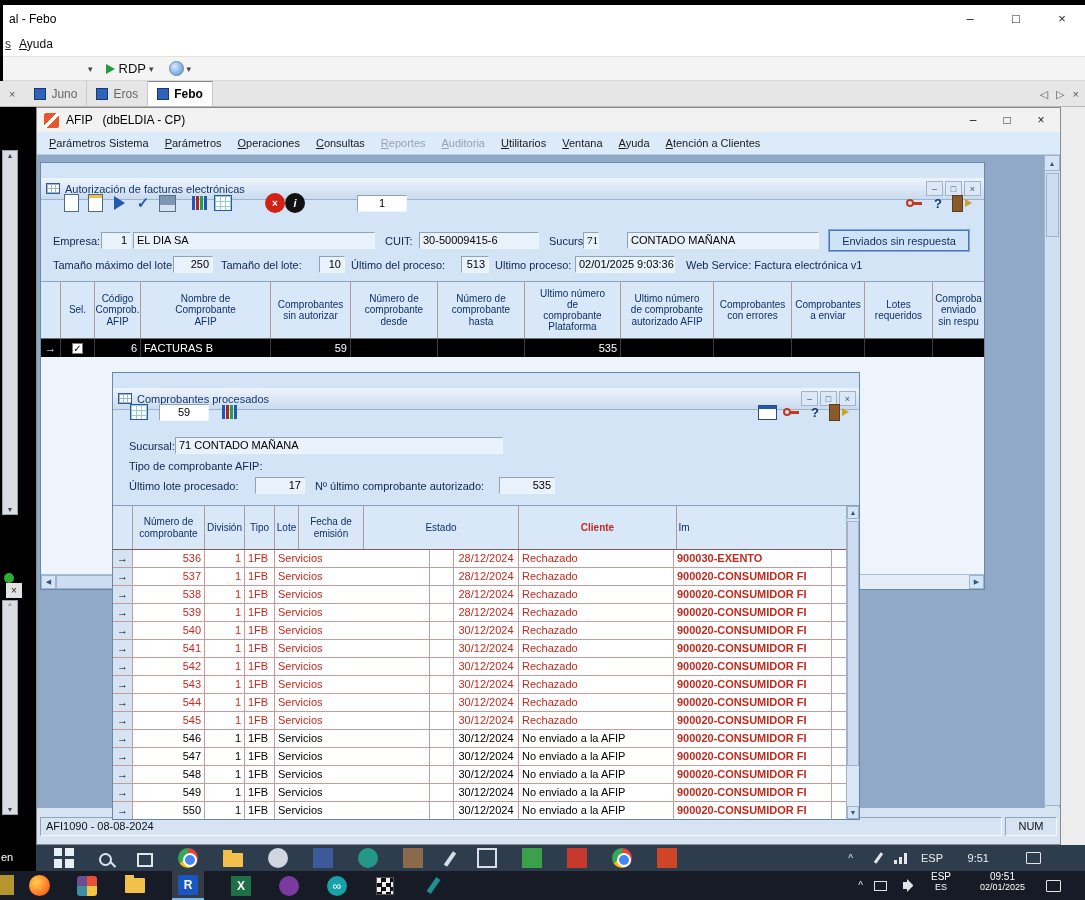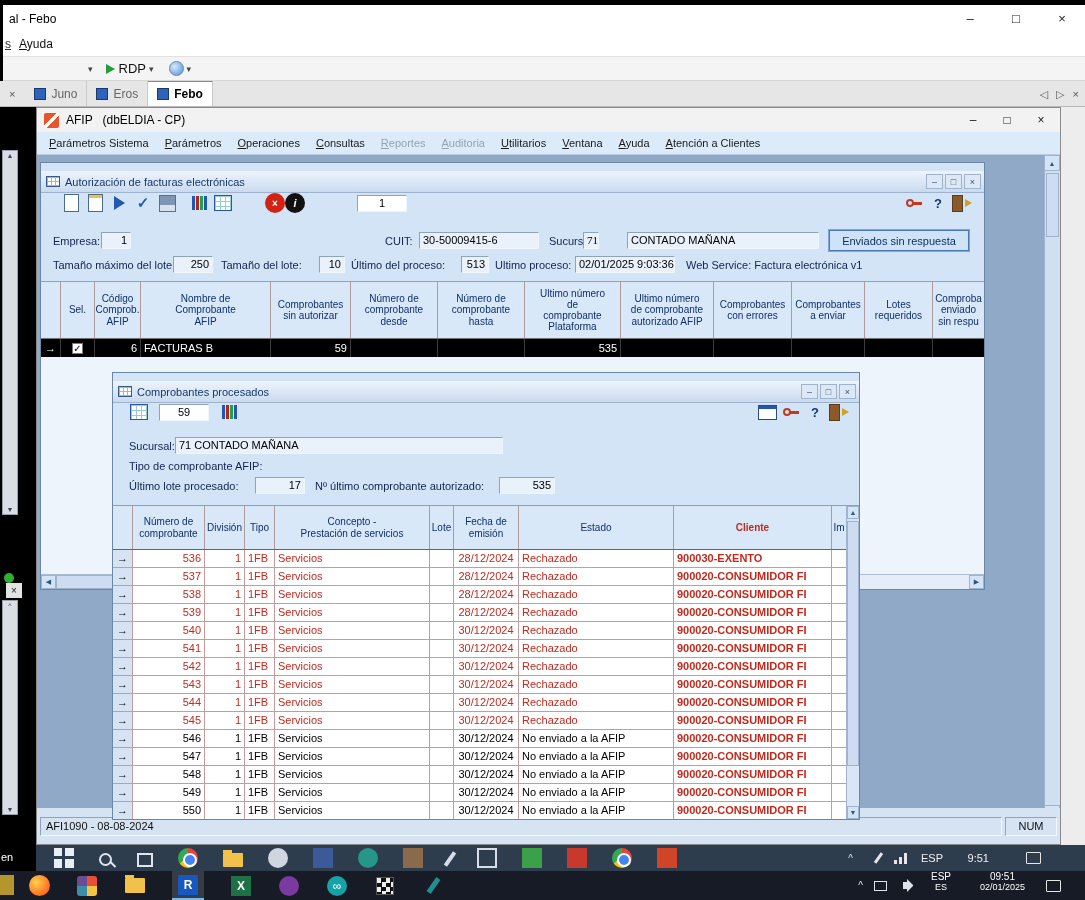--- a/index.html
+++ b/index.html
@@ -57,21 +57,21 @@
 .sbtn { background:#d2e4f6; border:1px solid #9fb4cc; color:#34567c; display:flex; align-items:center; justify-content:center; font-size:7px; }
 #mdi-vscroll .sbtn { width:16px; height:16px; position:absolute; left:-1px; }
 #mdi-vscroll .sbtn.top { top:0; } #mdi-vscroll .sbtn.bot { bottom:0; }
 #mdi-vscroll .vthumb { position:absolute; left:1px; top:18px; width:13px; height:64px; background:#cddcf0; border:1px solid #9fb4cc; }
 #afip-statusbar { position:absolute; left:0; bottom:0; right:0; height:25px; background:#d6e3f2; display:flex; gap:3px; align-items:center; padding:18px 3px; }
 .spanel { border:1px solid; border-color:#8fa3ba #f4f9ff #f4f9ff #8fa3ba; background:#d6e3f2; height:19px; line-height:17px; padding:0 5px; font-size:11px; color:#111; }
 .sp1 { flex:1; } .sp2 { width:52px; text-align:center; }
 
 
 .inner-win { position:absolute; background:#d2e4f6; border:1px solid #6b87a8; }
-.inner-titlebar { position:absolute; left:0; top:8px; right:0; height:22px; background:linear-gradient(to bottom,#eef4fc,#c9dbef); border-bottom:1px solid #9fb4cc; display:flex; align-items:center; padding:0 5px; }
+.inner-titlebar { position:absolute; left:0; top:15px; right:0; height:22px; background:linear-gradient(to bottom,#eef4fc,#c9dbef); border-bottom:1px solid #9fb4cc; display:flex; align-items:center; padding:0 5px; }
 .win-ico { width:14px; height:11px; background:#fff; border:1px solid #365a8c;
   background-image:linear-gradient(#9cb6d6 1px, transparent 1px), linear-gradient(90deg,#9cb6d6 1px, transparent 1px); background-size:4px 4px; }
 .inner-title { margin-left:5px; font-size:11px; color:#16386e; }
 .wbtns { position:absolute; right:3px; top:3px; display:flex; }
 .wbtn { width:17px; height:15px; margin-left:2px; background:#dce8f5; border:1px solid #9fb4cc; font-size:9px; color:#34567c; display:flex; align-items:center; justify-content:center; }
 .toolbar { position:absolute; left:0; right:0; display:flex; align-items:center; }
 .ico { width:24px; height:24px; display:flex; align-items:center; justify-content:center; flex:0 0 auto; }
 .i-doc::before { content:""; width:13px; height:16px; background:#fff; border:1px solid #4a6b8c; }
 .i-props::before { content:""; width:13px; height:16px; background:#fff; border:1px solid #4a6b8c; box-shadow:inset 0 3px 0 #f0c040; }
 .i-play::before { content:""; width:0; height:0; border-left:11px solid #2458b0; border-top:7px solid transparent; border-bottom:7px solid transparent; }
@@ -315,20 +315,21 @@
     <span class="ico i-key">
         <i class="ring"></i>
         <i class="stem"></i>
       </span>
     <span class="ico i-help">?</span>
     <span class="ico i-exit mr"></span>
   </div>
 
   <span class="lbl" style="left:12px; top:72px;">Empresa:</span>
   <span class="fld num" style="left:60px; top:69px; width:30px;">1</span>
+  <span class="fld" style="left:92px; top:69px; width:242px;">EL DIA SA</span>
   <span class="lbl" style="left:344px; top:72px;">CUIT:</span>
   <span class="fld" style="left:378px; top:69px; width:120px;">30-50009415-6</span>
   <span class="lbl" style="left:508px; top:72px;">Sucursal:</span>
   <span class="fld num" style="left:542px; top:69px; width:16px;font-family:Liberation Serif, serif;">71</span>
   <span class="fld" style="left:586px; top:69px; width:192px;">CONTADO MAÑANA</span>
   <button class="envbtn">Enviados sin respuesta</button>
 
   <span class="lbl" style="left:12px; top:96px;">Tamaño máximo del lote:</span>
   <span class="fld num" style="left:132px; top:93px; width:40px;">250</span>
   <span class="lbl" style="left:180px; top:96px;">Tamaño del lote:</span>
@@ -437,22 +438,20 @@
   <span class="lbl" style="left:202px; top:107px;">Nº último comprobante autorizado:</span>
   <span class="fld num" style="left:386px; top:104px; width:56px;">535</span>
 
   <div class="pw-table">
     <div class="pw-head">
       <div class="phc pc-arrow"></div>
       <div class="phc pc-nro">Número de
 comprobante</div>
       <div class="phc pc-div">División</div>
       <div class="phc pc-tipo">Tipo</div>
-      <div class="phc pc-con">Concepto -
-Prestación de servicios</div>
       <div class="phc pc-lote">Lote</div>
       <div class="phc pc-fecha">Fecha de
 emisión</div>
       <div class="phc pc-est">Estado</div>
       <div class="phc pc-cli">Cliente</div>
       <div class="phc pc-im">Im</div>
     </div>
     <div class="pw-body">
   <div class="prow err">
     <div class="pcell pc-arrow arrowcell">→</div>

